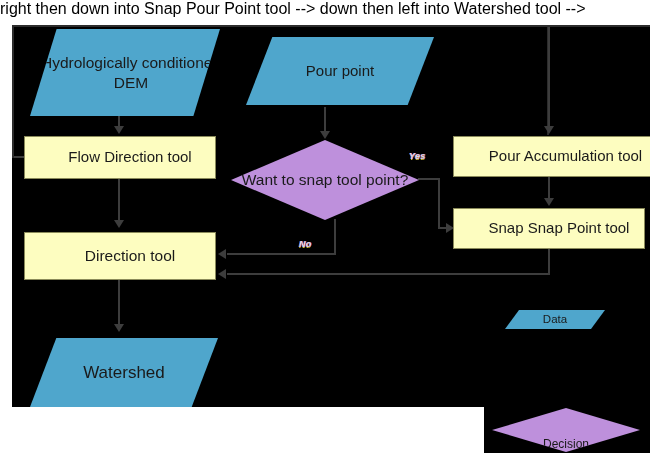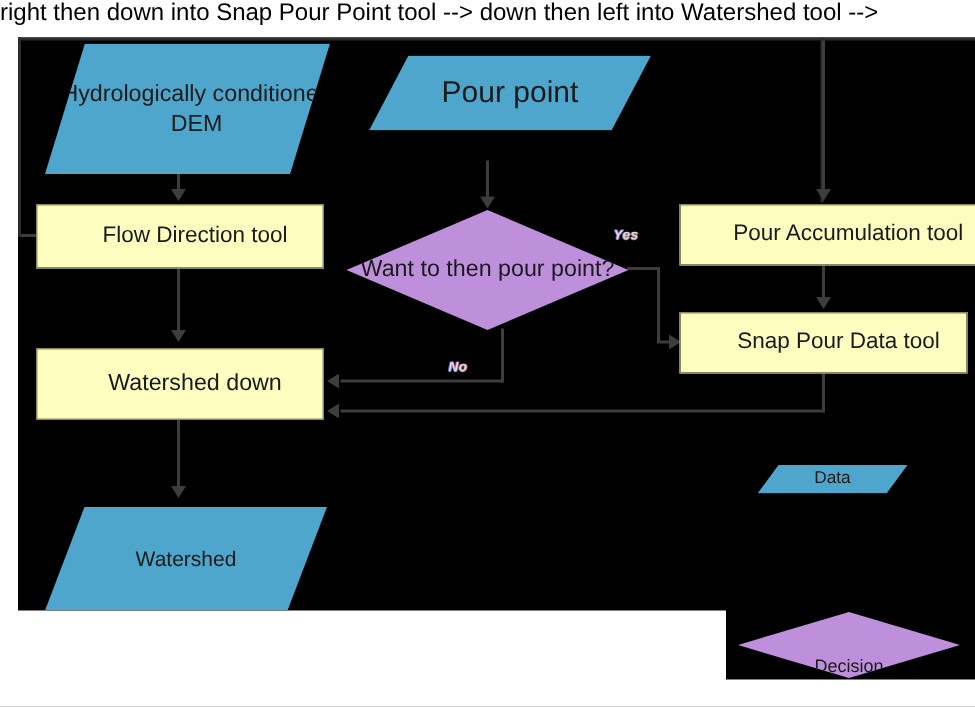--- a/index.html
+++ b/index.html
@@ -30,26 +30,26 @@
 
   .process-shape{background:#FDFDC0;border:1px solid #8a8a5a;padding-left:20px;}
 
   .decision-shape{background:#BE90DC;
        -webkit-clip-path:polygon(50% 0,100% 50%,50% 100%,0 50%);
                clip-path:polygon(50% 0,100% 50%,50% 100%,0 50%);}
 
   
   #n-dem            {left:30px; top:29px;  width:190px;height:87px; font-size:15.5px;}
   #n-dem .lbl       {transform:translateX(6px);}
-  #n-pour           {left:246px;top:37px;  width:188px;height:50px; font-size:20px;}
+  #n-pour           {left:246px;top:37px;  width:188px;height:68px; font-size:15px;}
   #n-flowdir        {left:24px; top:136px; width:192px;height:43px; font-size:15px;}
   #n-flowacc        {left:453px;top:136px; width:205px;height:41px; font-size:15px;}
   #n-snap           {left:453px;top:208px; width:192px;height:41px; font-size:15px;}
   #n-watershedtool  {left:24px; top:232px; width:192px;height:48px; font-size:15.5px;}
-  #n-watershed      {left:30px; top:338px; width:188px;height:69px; font-size:14px;justify-content:center;}
+  #n-watershed      {left:30px; top:338px; width:188px;height:69px; font-size:17px;justify-content:center;}
   #n-decision       {left:231px;top:140px; width:188px;height:80px; font-size:15.5px;}
 
   
   #lg-data     {left:505px;top:310px;width:100px;height:19px;font-size:11.5px;justify-content:center;}
   #lg-process  {left:505px;top:352px;width:95px; height:32px;font-size:12px;}
   #lg-decision {left:492px;top:408px;width:148px;height:44px;font-size:12px;align-items:flex-end;}
 
   
   .ln{position:absolute;background:#3d3d3d;}
   .vln{width:2px;}
@@ -145,33 +145,33 @@
 
   <div class="node process-shape" id="n-flowdir">
     <span>Flow Direction tool</span>
   </div>
 
   <div class="node process-shape" id="n-flowacc">
     <span>Pour Accumulation tool</span>
   </div>
 
   <div class="node process-shape" id="n-snap">
-    <span>Snap Pour Data tool</span>
+    <span>Snap Snap Point tool</span>
   </div>
 
   <div class="node process-shape" id="n-watershedtool">
-    <span>Watershed down</span>
+    <span>Direction tool</span>
   </div>
 
   <div class="node data-shape" id="n-watershed">
     <span>Watershed</span>
   </div>
 
   <div class="node decision-shape" id="n-decision">
-    <span>Want to then pour point?</span>
+    <span>Want to snap tool point?</span>
   </div>
 
   
   <div class="node data-shape" id="lg-data">
     <span>Data</span>
   </div>
 
 
   <div class="node decision-shape" id="lg-decision">
     <span>Decision</span>

